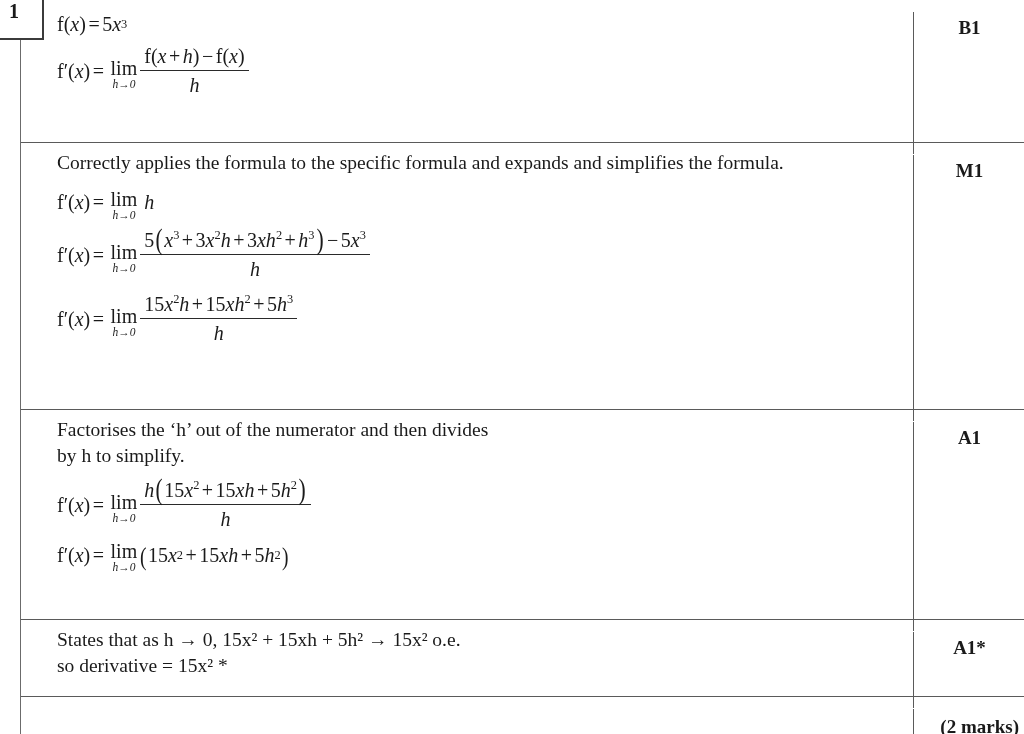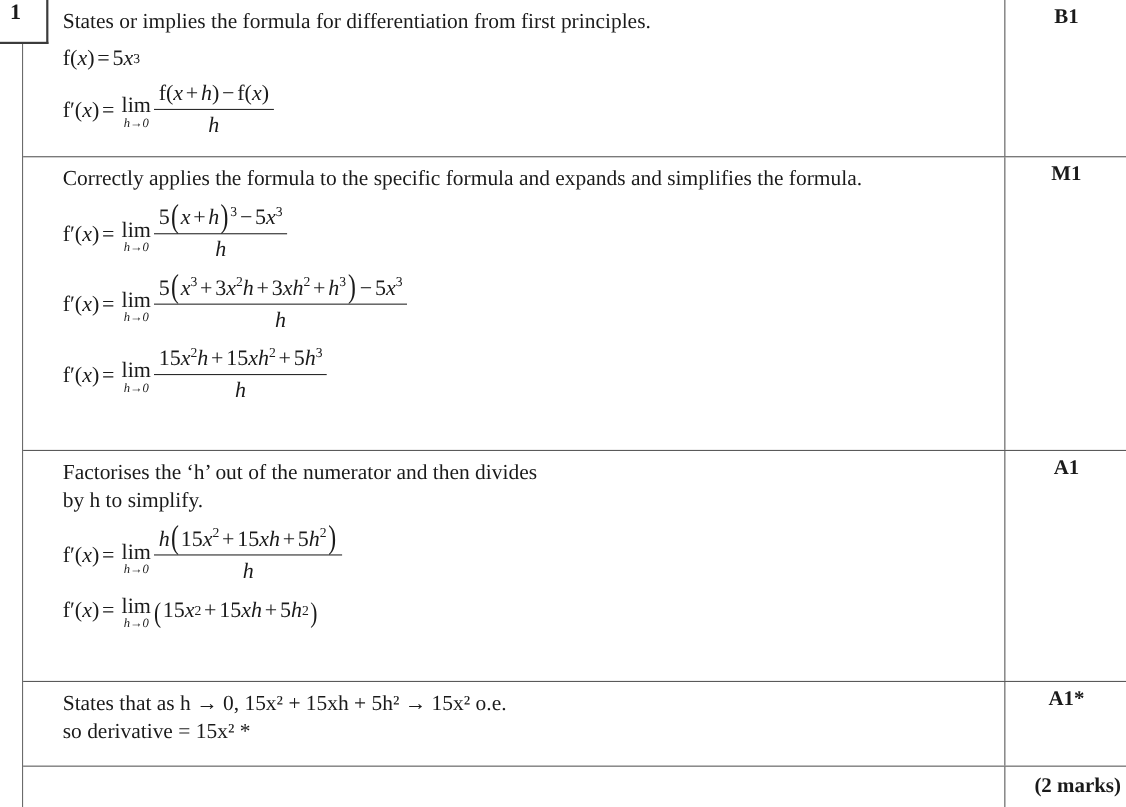--- a/index.html
+++ b/index.html
@@ -73,21 +73,21 @@
     left: 0;
     top: 0;
     width: 892px;
     height: 100%;
     box-sizing: border-box;
     padding: 4px 14px 0 36px;
   }
   .cell-marks {
     position: absolute;
     left: 892px;
-    top: 0;
+    top: 12px;
     width: 112px;
     height: 100%;
     box-sizing: border-box;
     border-left: 1.5px solid #5a5a5a;
     text-align: center;
     padding-top: 5px;
     font-weight: bold;
     font-size: 19px;
   }
   .cell-marks.total {
@@ -183,21 +183,20 @@
 <div class="sheet">
 
   <div class="qnum-box">
     <span class="qnum">1</span>
   </div>
 
   <div class="ms-table">
 
     <div class="row r1">
       <div class="cell-body">
-        <p class="stmt">States or implies the formula for differentiation from first principles.</p>
 
         <div class="math eqline">
           <span class="mr">f</span>
             <span class="mr">(</span>
             <span class="mi">x</span>
             <span class="mr">)</span>
           <span class="mo">=</span>
           <span class="mr">5</span>
             <span class="mi">x</span>
             <sup class="expr">3</sup>
@@ -234,23 +233,20 @@
             <span class="mr">′</span>
             <span class="mr">(</span>
             <span class="mi">x</span>
             <span class="mr">)</span>
           <span class="mo">=</span>
           <span class="lim">
             <span class="limtop">lim</span>
             <span class="limsub">h→0</span>
           </span>
           <span class="frac">
-            <span class="num">
-              <span class="mr">5</span><span class="bigparen">(</span><span class="mi">x</span><span class="mo">+</span><span class="mi">h</span><span class="bigparen">)</span><sup class="expr">3</sup><span class="mo">−</span><span class="mr">5</span><span class="mi">x</span><sup class="expr">3</sup>
-            </span>
             <span class="den"><span class="mi">h</span></span>
           </span>
         </div>
 
         <div class="math eqline">
           <span class="mr">f</span>
             <span class="mr">′</span>
             <span class="mr">(</span>
             <span class="mi">x</span>
             <span class="mr">)</span>

